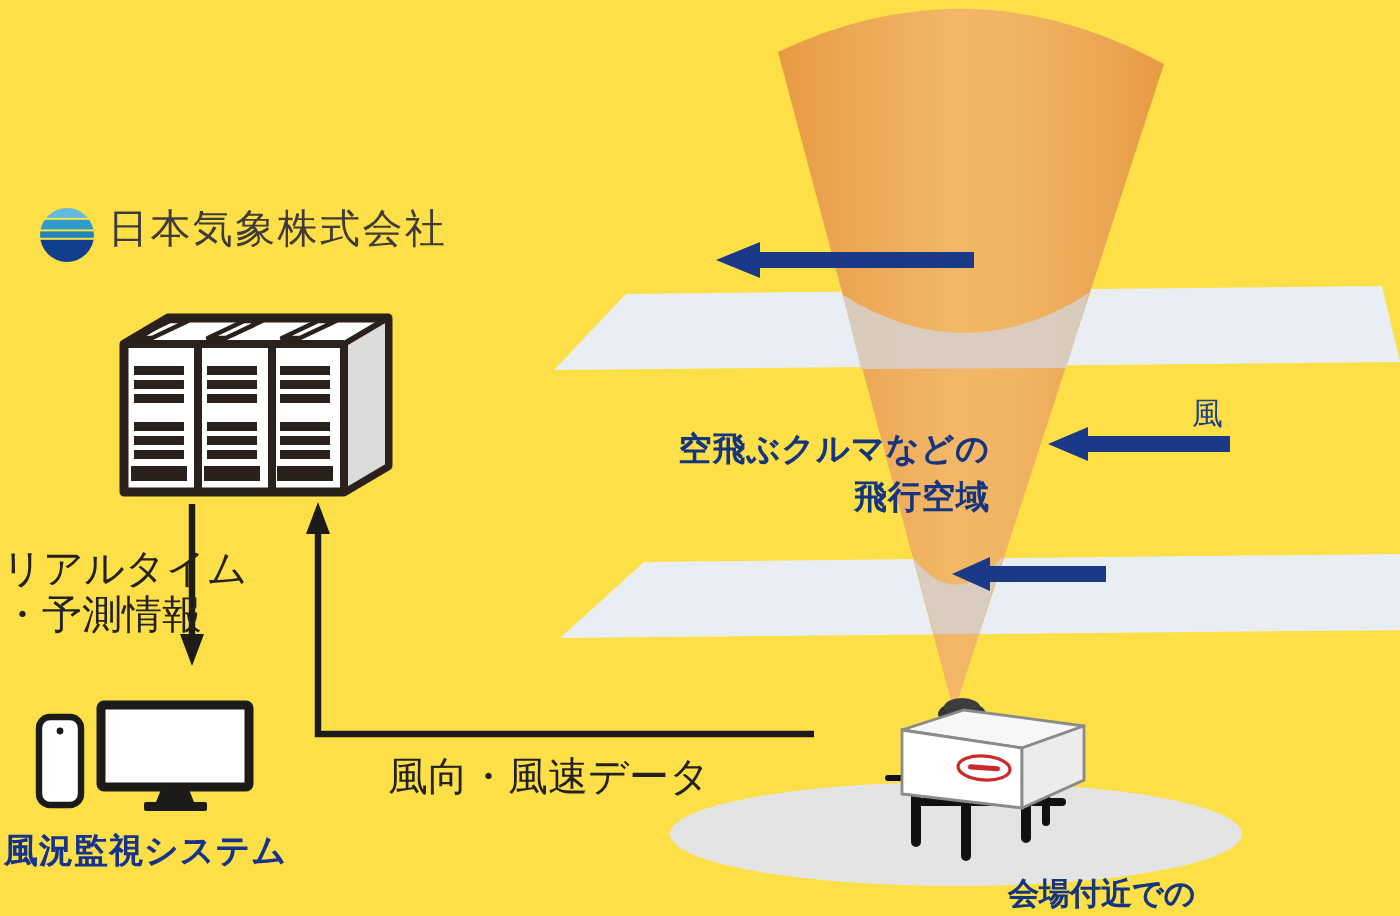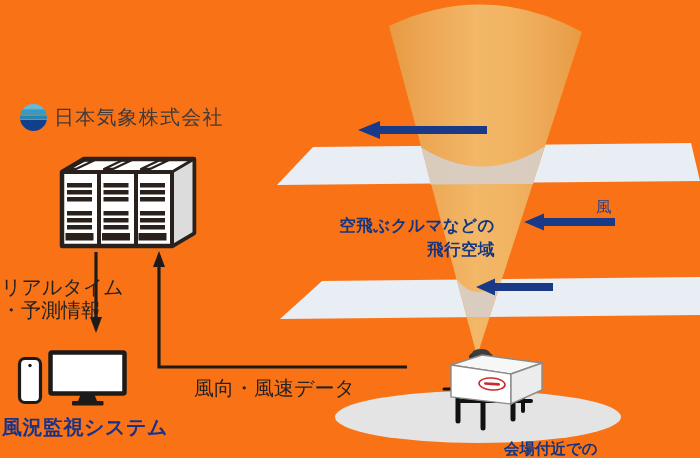--- a/index.html
+++ b/index.html
@@ -1,25 +1,25 @@
 <!DOCTYPE html>
 <html><head>
 <meta charset="utf-8">
 <style>
   html,body{margin:0;padding:0;background:#ffffff;}
   .stage{
-    position:relative;width:700px;height:458px;background:#f97316;
-    overflow:hidden;font-family:Liberation Serif, serif;
+    position:relative;width:700px;height:458px;background:#fde047;
+    overflow:hidden;font-family:Liberation Mono, monospace;
   }
   .stage svg{position:absolute;left:0;top:0;}
   .t{position:absolute;white-space:pre-line;}
   .company{left:54px;top:104px;font-size:20px;line-height:26px;letter-spacing:1.2px;
     color:#403b39;font-weight:500;}
   .realtime{left:1px;top:276px;font-size:20px;line-height:22.5px;color:#242220;}
-  .system{left:2px;top:414px;font-size:20px;letter-spacing:.5px;font-weight:bold;color:#16338b;}
+  .system{left:2px;top:414px;font-size:17px;letter-spacing:.5px;font-weight:bold;color:#16338b;}
   .winddata{left:194px;top:375px;font-size:20px;color:#242220;}
   .airspace{left:315px;top:214px;width:180px;text-align:right;font-size:16.5px;
     line-height:23.5px;font-weight:bold;color:#16357f;letter-spacing:.5px;}
   .wind{left:596px;top:197px;font-size:15.5px;color:#1e3f8e;}
   .venue{left:504px;top:404px;width:214px;text-align:left;font-size:15.5px;
     line-height:23.5px;font-weight:bold;color:#16357f;margin-top:33px;}
 </style>
 </head>
 <body>
 

